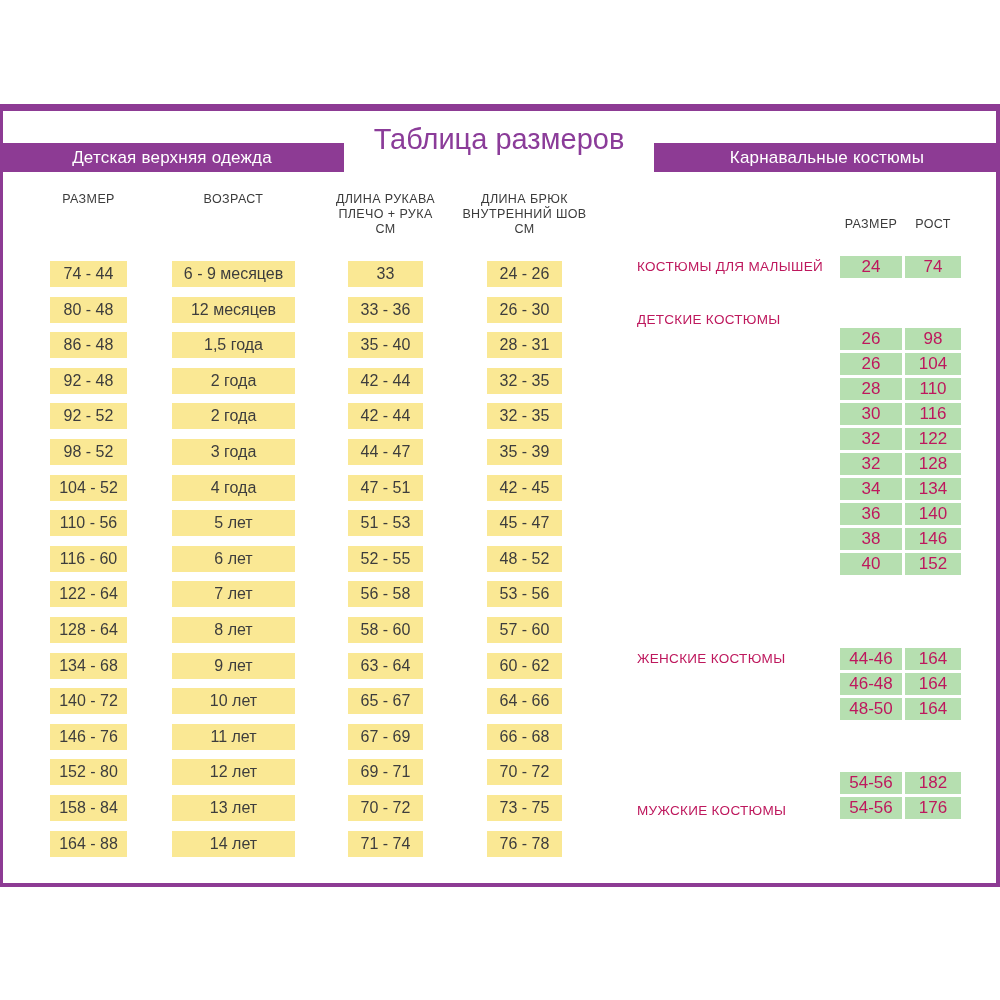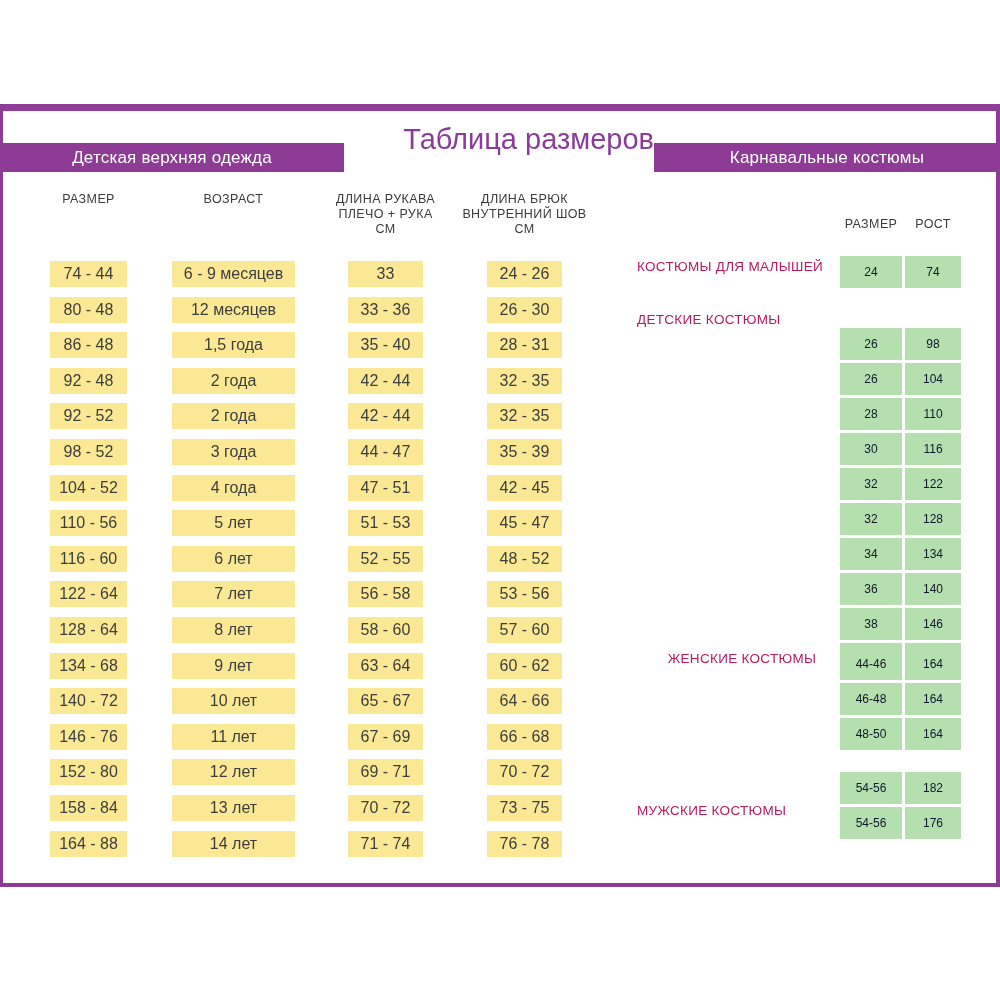--- a/index.html
+++ b/index.html
@@ -15,21 +15,21 @@
   }
   .banner {
     position:absolute; top:127px; height:29px;
     background:var(--purple,#8d3b94); color:#ffffff;
     font-size:17px; line-height:29px; text-align:center; letter-spacing:0.2px;margin-top:16px;
   }
   .banner-left  { left:0; width:344px; }
   .banner-right { left:654px; width:346px; }
   .page-title {
     position:absolute; top:121px; left:344px; width:310px;
-    text-align:right; font-size:29px; line-height:36px;
+    text-align:center; font-size:29px; line-height:36px;
     color:var(--purple-text,#8b3c99);
   }
 
   
   .lt-col { position:absolute; top:0; }
   .c1 { left:50px;  width:77px;  }
   .c2 { left:172px; width:123px; }
   .c3 { left:348px; width:75px;  }
   .c4 { left:487px; width:75px;  }
   .lt-header {
@@ -51,28 +51,28 @@
   .rp-header {
     position:absolute; top:217px; text-align:center;
     font-size:12.5px; color:#3b3b3b; letter-spacing:0.4px;
   }
   .h1 { left:840px; width:62px; }
   .h2 { left:905px; width:56px; }
   .rp-label {
     position:absolute; left:637px; width:210px;
     font-size:13.5px; color:#be185d; letter-spacing:0.3px;
   }
-  .lbl-0 { top:259px; } .lbl-1 { top:312px; } .lbl-2 { top:651px;text-align:center; } .lbl-3 { top:775px;margin-top:28px; }
+  .lbl-0 { top:259px; } .lbl-1 { top:312px; } .lbl-2 { top:651px; } .lbl-3 { top:775px;margin-top:28px; }
   .rp-sec { position:absolute; left:840px; display:flex; flex-direction:column; gap:3px; }
   .sec-0 { top:256px; } .sec-1 { top:328px; } .sec-2 { top:648px; } .sec-3 { top:772px; }
   .rp-row { display:flex; gap:3px; }
   .gcell {
-    height:32px; background:var(--green,#b6dfb0);
+    height:22px; background:var(--green,#b6dfb0);
     display:flex; align-items:center; justify-content:center;
-    font-size:12px; color:#0f172a;
+    font-size:17px; color:#be185d;
   }
   .gcell.size   { width:62px; }
   .gcell.height { width:56px; }
 </style>
 </head>
 <body>
 
 <div class="page">
   <div class="frame"></div>
 

